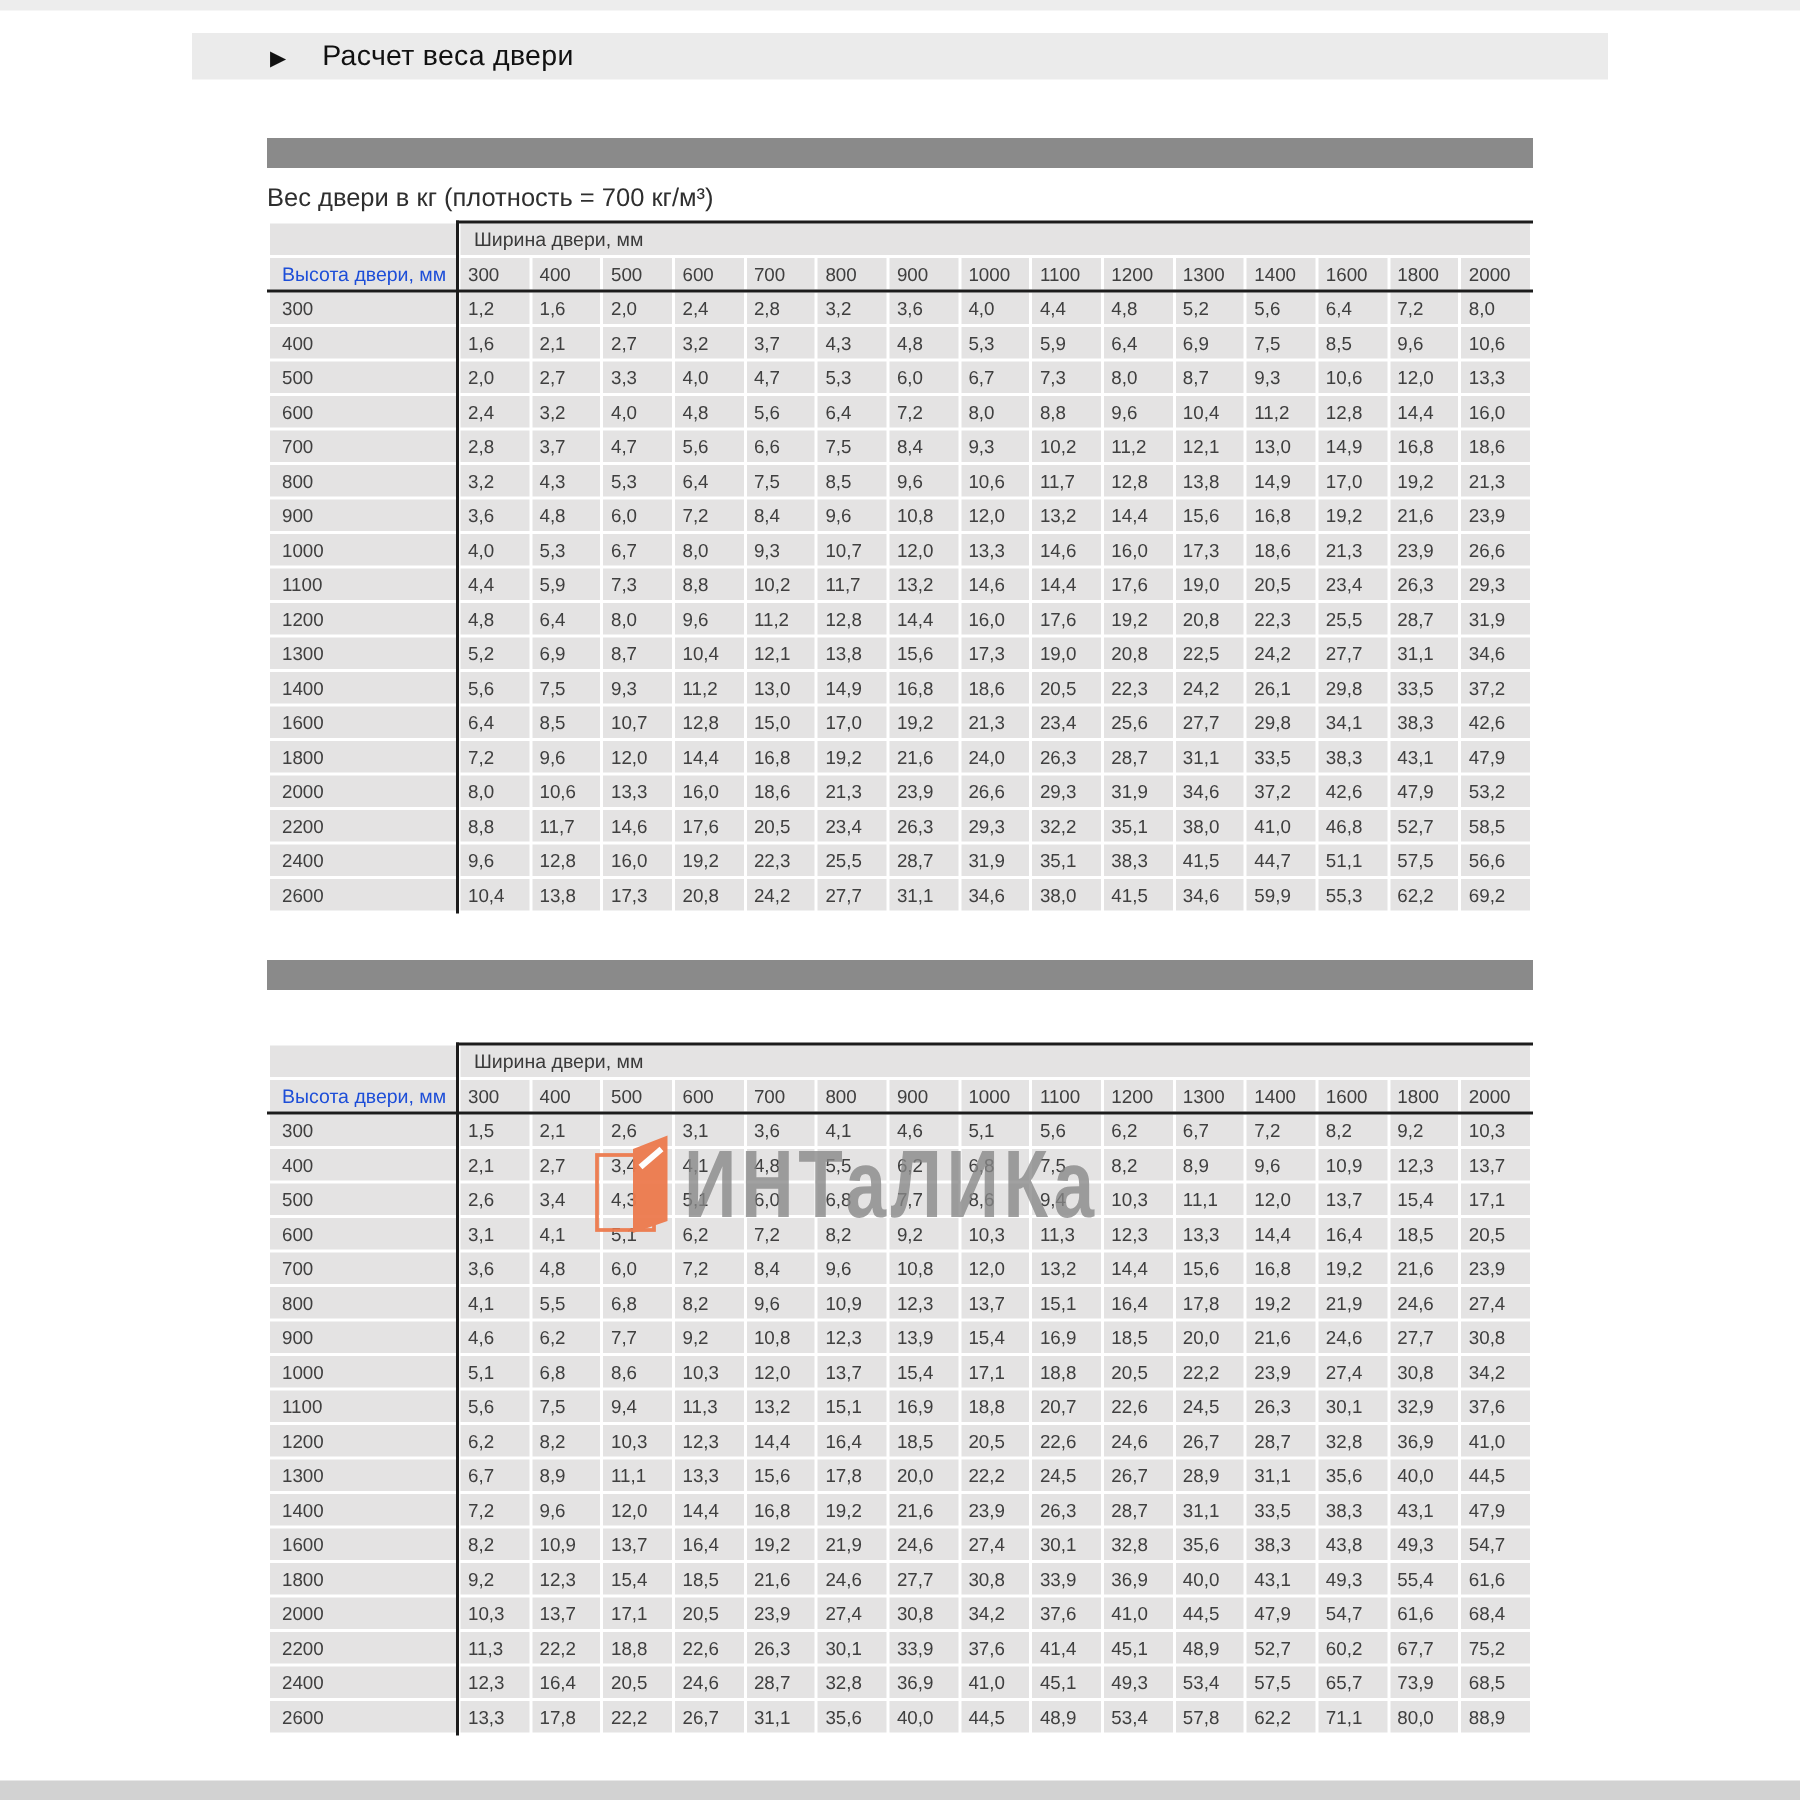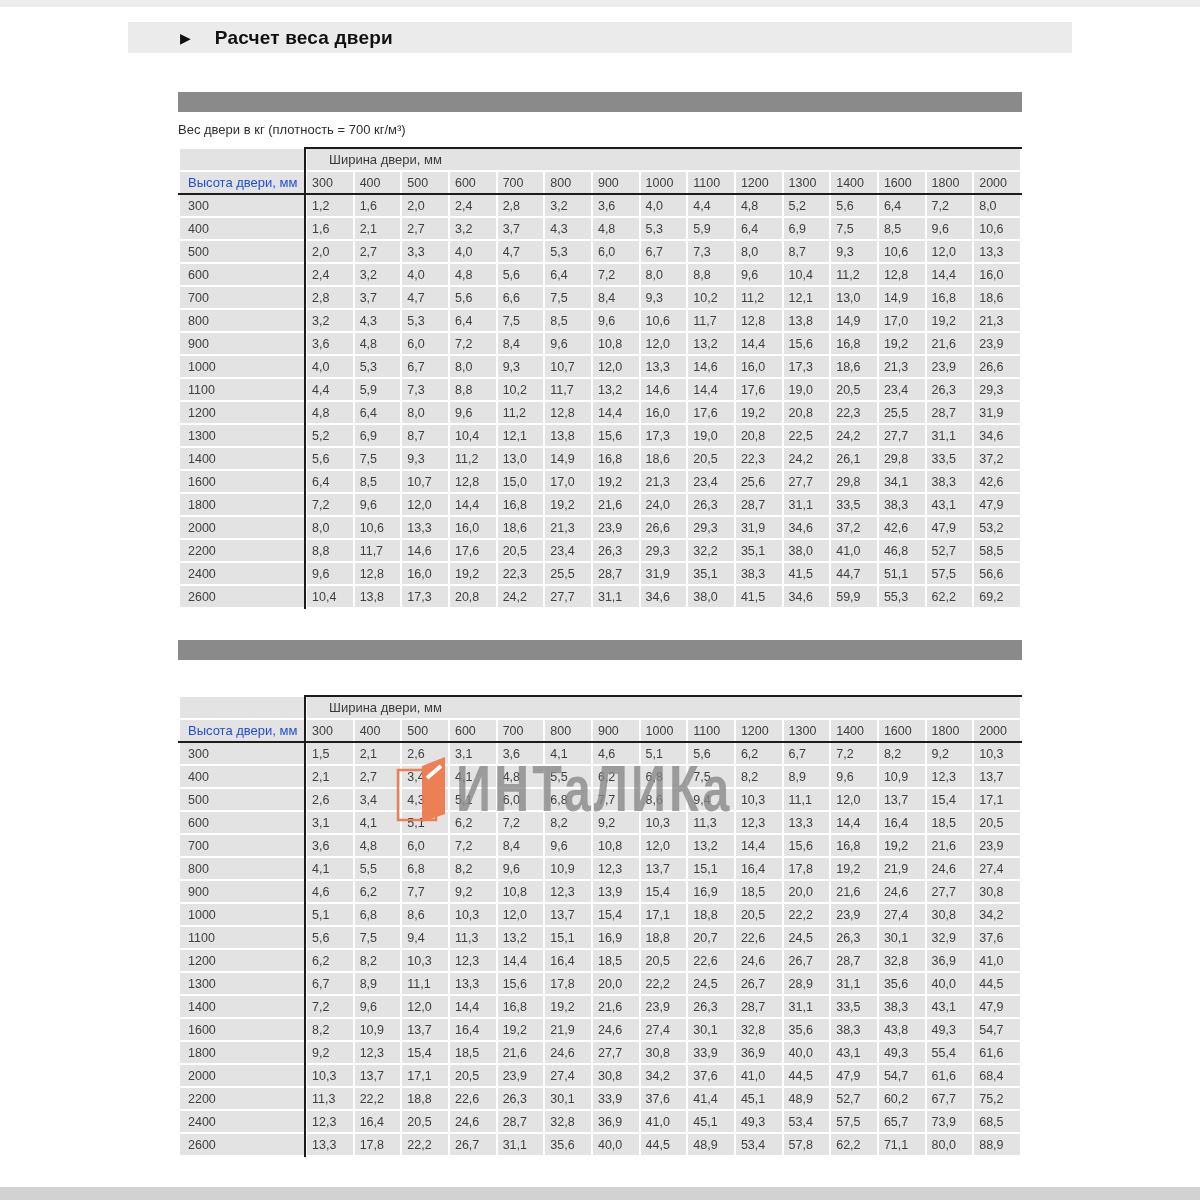--- a/index.html
+++ b/index.html
@@ -4,36 +4,36 @@
 <style>
   html,body{margin:0;padding:0;background:#fff;}
   .page{position:relative;width:1200px;height:1200px;background:#ffffff;overflow:hidden;
         font-family:"Liberation Sans",sans-serif;color:#3c3c3c;}
   .edge-strip-top{position:absolute;left:0;top:0;width:1200px;height:7px;background:#ededed;}
   .edge-strip-bottom{position:absolute;left:0;top:1187px;width:1200px;height:13px;background:#d2d2d2;}
 
   .section-band{position:absolute;left:128px;top:22px;width:944px;height:31px;background:#ebebeb;
                 display:flex;align-items:center;}
   .section-marker{margin-left:52px;font-size:14px;color:#111;line-height:1;}
-  .section-title{margin-left:24px;font-size:19px;font-weight:bold;color:#111;letter-spacing:.2px;}
+  .section-title{margin-left:24px;font-size:19px;font-weight:normal;color:#111;letter-spacing:.2px;}
 
   .gray-bar{position:absolute;left:178px;width:844px;height:20px;background:#8a8a8a;}
   #bar1{top:92px;} #bar2{top:640px;}
-  .tbl-caption{position:absolute;left:178px;font-size:13px;color:#2e2e2e;}
+  .tbl-caption{position:absolute;left:178px;font-size:17px;color:#2e2e2e;}
   #caption1{top:122px;} #caption2{top:706px;margin-left:16px;}
 
   .tbl-wrap{position:absolute;left:178px;width:844px;}
   #twrap1{top:147px;} #twrap2{top:695px;}
 
   table.wtable{border-collapse:separate;border-spacing:2px;width:844px;table-layout:fixed;background:#fff;}
   table.wtable th, table.wtable td{background:#e4e3e3;height:21px;padding:0 0 0 5px;
       font-size:12.5px;font-weight:normal;text-align:left;vertical-align:middle;color:#3f3f3f;
       white-space:nowrap;overflow:hidden;}
   table.wtable th.corner{background:#e4e3e3;}
-  table.wtable th.group-label{font-size:13px;color:#3a3a3a;padding-left:22px;}
+  table.wtable th.group-label{font-size:13px;color:#3a3a3a;padding-left:9px;}
   table.wtable th.row-label-hdr{font-size:13px;color:#1d4ed8;padding-left:8px;}
   table.wtable td.row-hdr{padding-left:8px;}
 
   .vline{position:absolute;left:126px;top:0;bottom:0;width:2px;background:#1c1c1c;}
   .topline{position:absolute;left:126px;right:0;top:0;height:2px;background:#1c1c1c;}
   .midline{position:absolute;left:0;right:0;top:46px;height:2px;background:#1c1c1c;}
 
   .watermark{position:absolute;left:396px;top:748px;width:420px;height:90px;pointer-events:none;z-index:5;}
   .wm-text{position:absolute;left:60px;top:0px;font-size:64px;font-weight:bold;line-height:82px;
       color:#878787;opacity:.78;letter-spacing:4px;transform:scaleX(.76);transform-origin:left center;

